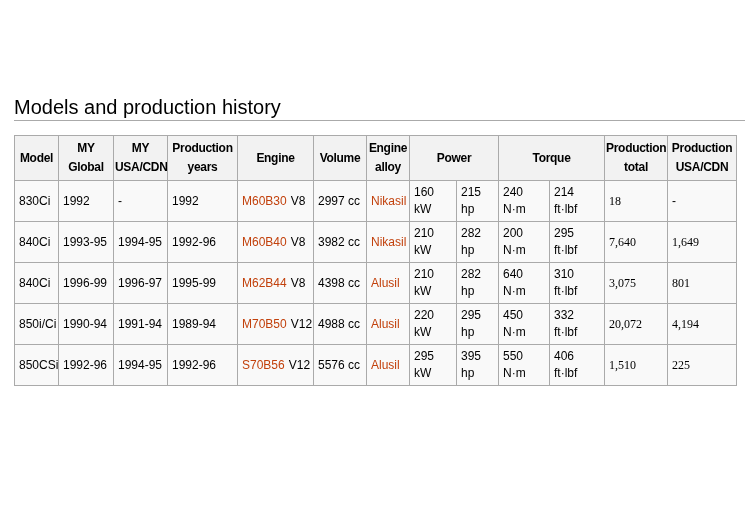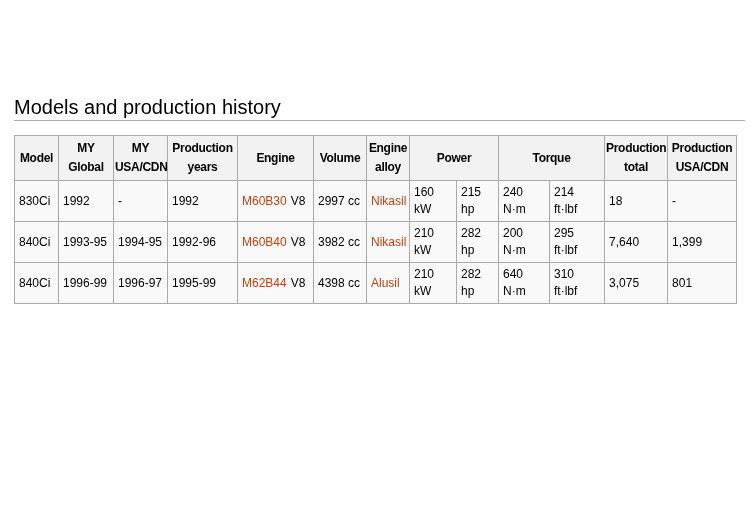--- a/index.html
+++ b/index.html
@@ -48,21 +48,21 @@
     letter-spacing: -0.3px;
     line-height: 19px;
     padding: 3px 1px;
   }
   table.wikitable td {
     padding: 3px 4px;
     line-height: 17px;
     text-align: left;
     vertical-align: middle;
   }
-  td.num { text-align: right; }
+  td.num { text-align: right; font-family: Liberation Serif, serif; }
   td.ctr { text-align: center; }
   a.wlink {
     color: #c2410c;
     text-decoration: none;
     cursor: pointer;
   }
   .eng-suffix { padding-left: 4px; }
 </style>
 </head>
 <body>
@@ -124,33 +124,63 @@
         <td>1994-95</td>
         <td>1992-96</td>
         <td><a class="wlink">M60B40</a><span class="eng-suffix">V8</span></td>
         <td>3982 cc</td>
         <td><a class="wlink">Nikasil</a></td>
         <td>210 kW</td>
         <td>282 hp</td>
         <td>200 N·m</td>
         <td>295 ft·lbf</td>
         <td class="num">7,640</td>
-        <td class="num">1,399</td>
+        <td class="num">1,649</td>
       </tr>
       <tr>
         <td>840Ci</td>
         <td>1996-99</td>
         <td>1996-97</td>
         <td>1995-99</td>
         <td><a class="wlink">M62B44</a><span class="eng-suffix">V8</span></td>
         <td>4398 cc</td>
         <td><a class="wlink">Alusil</a></td>
         <td>210 kW</td>
         <td>282 hp</td>
         <td>640 N·m</td>
         <td>310 ft·lbf</td>
         <td class="num">3,075</td>
         <td class="num">801</td>
       </tr>
+      <tr>
+        <td>850i/Ci</td>
+        <td>1990-94</td>
+        <td>1991-94</td>
+        <td>1989-94</td>
+        <td><a class="wlink">M70B50</a><span class="eng-suffix">V12</span></td>
+        <td>4988 cc</td>
+        <td><a class="wlink">Alusil</a></td>
+        <td>220 kW</td>
+        <td>295 hp</td>
+        <td>450 N·m</td>
+        <td>332 ft·lbf</td>
+        <td class="num">20,072</td>
+        <td class="num">4,194</td>
+      </tr>
+      <tr>
+        <td>850CSi</td>
+        <td>1992-96</td>
+        <td>1994-95</td>
+        <td>1992-96</td>
+        <td><a class="wlink">S70B56</a><span class="eng-suffix">V12</span></td>
+        <td>5576 cc</td>
+        <td><a class="wlink">Alusil</a></td>
+        <td>295 kW</td>
+        <td>395 hp</td>
+        <td>550 N·m</td>
+        <td>406 ft·lbf</td>
+        <td class="num">1,510</td>
+        <td class="num">225</td>
+      </tr>
     </tbody>
   </table>
 
 </div>
 
 </body></html>

